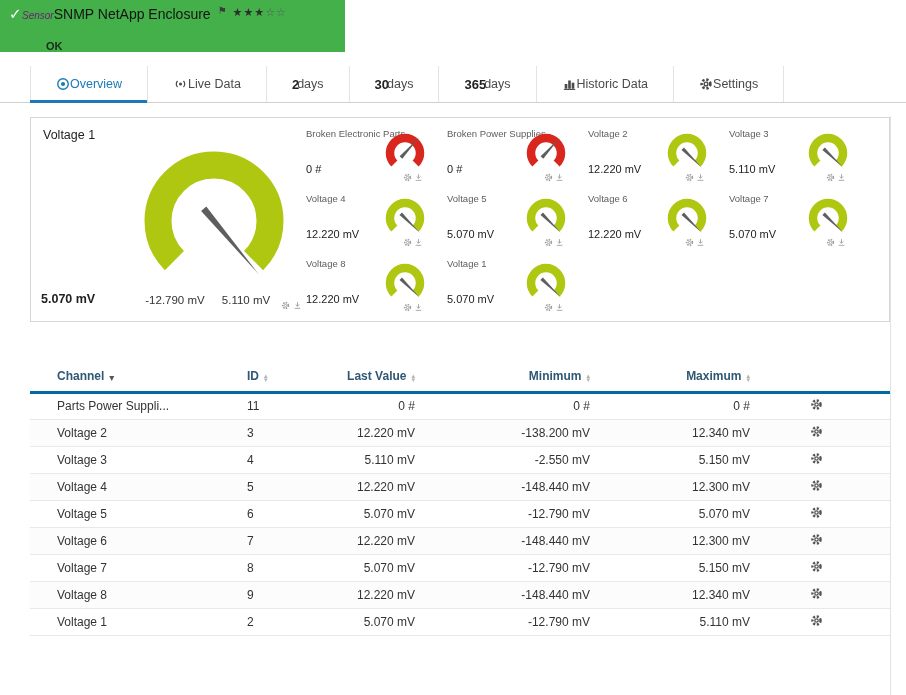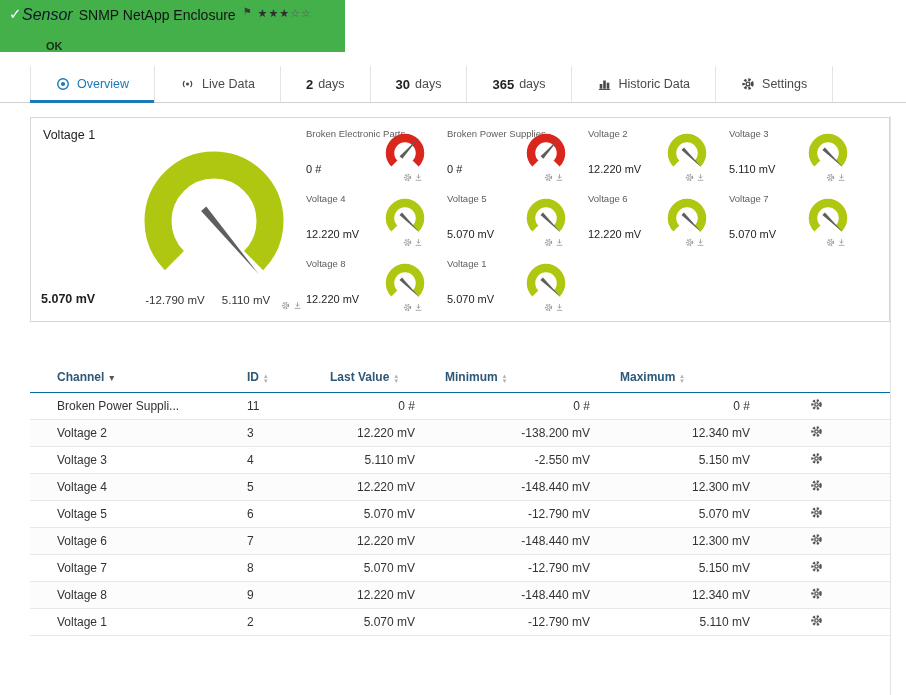--- a/index.html
+++ b/index.html
@@ -5,32 +5,32 @@
   :root{ --accent:#1a7ab8; }
   *{margin:0;padding:0;box-sizing:border-box}
   html,body{width:906px;height:695px;overflow:hidden;background:#fff;
     font-family:"Liberation Sans","DejaVu Sans",sans-serif;color:#333}
 
   
   .sensor-header{position:relative;height:52px}
   .status-banner{position:absolute;left:0;top:0;width:345px;height:52px}
   .check{position:absolute;left:9px;top:5px;color:#fff;font-size:15px;font-weight:bold}
   .title-line{position:absolute;left:22px;top:6px;display:flex;align-items:baseline;white-space:nowrap}
-  .t-prefix{font-style:italic;font-size:16px;color:#0f172a;margin-right:6px}
+  .t-prefix{font-style:italic;font-size:10px;color:#701a75;margin-right:0}
   .t-name{font-size:14px;color:#141414}
   .flag{font-size:10px;color:#3c3c3c;margin-left:7px;position:relative;top:-5px}
   .stars{margin-left:6px;font-size:11px;letter-spacing:1px;position:relative;top:-3px}
   .star.filled{color:#2e2e2e}
   .star.empty{color:#5d5d5d}
   .status-text{position:absolute;left:46px;top:40px;font-size:11px;font-weight:bold;color:#1c2b1c}
 
   
   .tabs{display:flex;align-items:stretch;height:37px;margin-top:14px;padding-left:30px;
     border-bottom:1px solid #d0d0d0}
-  .tab{display:flex;align-items:center;gap:7px;padding:0 25px;border-left:1px solid #e3e3e3;
+  .tab{display:flex;align-items:center;padding:0 25px;border-left:1px solid #e3e3e3;
     font-size:12.5px;color:#4a4a4a;cursor:pointer;position:relative;white-space:nowrap}
   .tab:last-child{border-right:1px solid #e3e3e3}
   .tab.active{color:var(--accent)}
   .tab.active .tab-label,.tab.active .tab-num{color:var(--accent)}
   .tab.active::after{content:"";position:absolute;left:-1px;right:0;bottom:-1px;height:3px;background:var(--accent)}
   .tab-icon{display:flex}
   .tab-icon svg{display:block}
   .tab-num{font-weight:bold;color:#222;font-size:13px;margin-right:-2px}
   .tab-label{color:inherit}
 
@@ -49,22 +49,22 @@
   .gauge-cell{position:relative}
   .g-label{font-size:9.5px;color:#5d5d5d;white-space:nowrap;padding-top:2px}
   .g-value{position:absolute;left:0;top:37px;font-size:11px;color:#222}
   .g-dial{position:absolute;left:76px;top:4px;width:46px;height:46px}
   .g-icons{position:absolute;left:97px;top:47px;display:flex;gap:2px;color:#a0a0a0}
   .mini-icon{display:flex;cursor:pointer}
 
   
   .channel-table{margin:40px 0 0 30px;width:860px;border-collapse:collapse;table-layout:fixed}
   .channel-table th{height:30px;font-size:12px;color:#2f5776;text-align:left;font-weight:bold;
-    border-bottom:1px solid #0369a1;padding:0 0 0 27px;white-space:nowrap}
-  .channel-table th.num{padding:0 30px 0 0}
+    border-bottom:3px solid #0369a1;padding:0 0 0 27px;white-space:nowrap}
+  .channel-table th.num{text-align:right;padding:0 30px 0 0}
   .channel-table td{height:27px;font-size:12px;color:#333;border-bottom:1px solid #e8e8e8;
     padding:0 0 0 27px;white-space:nowrap;overflow:hidden}
   .channel-table td.num{text-align:right;padding:0 30px 0 0}
   .channel-table td.c-action{padding:0 0 0 30px;color:#555}
   .channel-table tbody tr:nth-child(even){background:#fcfcfc}
   .row-gear{display:inline-flex;cursor:pointer}
 
   .sort{margin-left:5px;vertical-align:middle;cursor:pointer}
   .sort.sorted{font-size:10px;color:#555}
   .sort.both{display:inline-flex;flex-direction:column;font-size:7px;line-height:4.5px;color:#b3b3b3;
@@ -410,21 +410,21 @@
           </span></th>
         <th class="num"><span>Maximum</span><span class="sort both">
             <span>▴</span>
             <span>▾</span>
           </span></th>
         <th></th>
       </tr>
   </thead>
   <tbody>
       <tr class="ch-row">
-    <td class="c-name">Broken Power Suppli...</td>
+    <td class="c-name">Parts Power Suppli...</td>
     <td class="c-id">11</td>
     <td class="c-last num">0 #</td>
     <td class="c-min num">0 #</td>
     <td class="c-max num">0 #</td>
     <td class="c-action">
       <span class="row-gear">
             <svg width="13" height="13" viewBox="0 0 16 16">
               <circle cx="8" cy="8" r="5" fill="none" stroke="currentColor" stroke-width="3" stroke-dasharray="2.6 2.05"></circle>
               <circle cx="8" cy="8" r="2.1" fill="none" stroke="currentColor" stroke-width="1.6"></circle>
             </svg>

